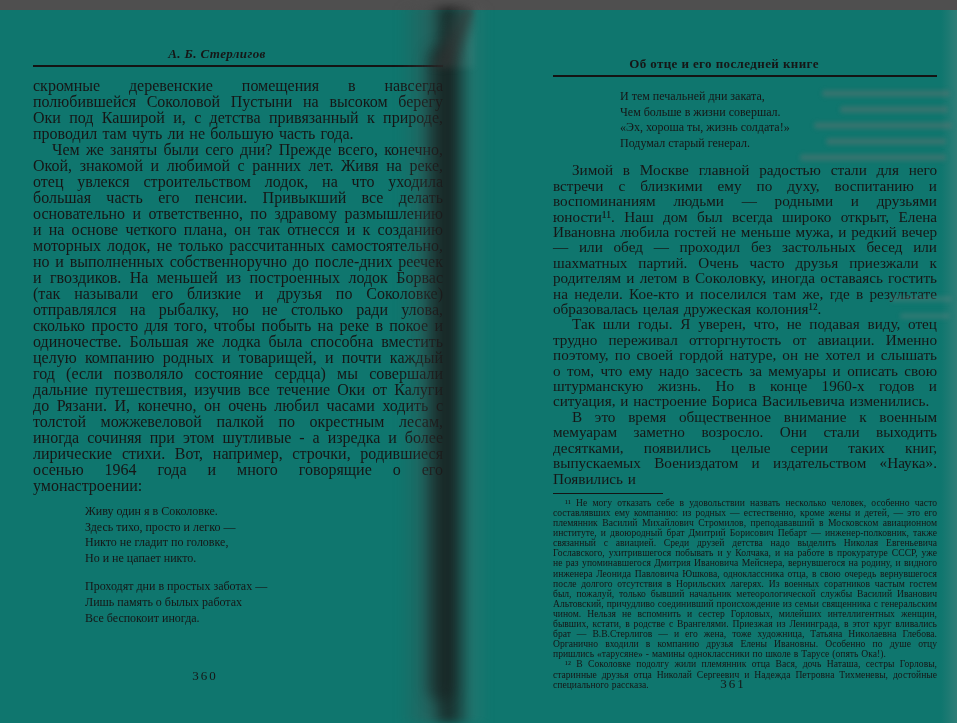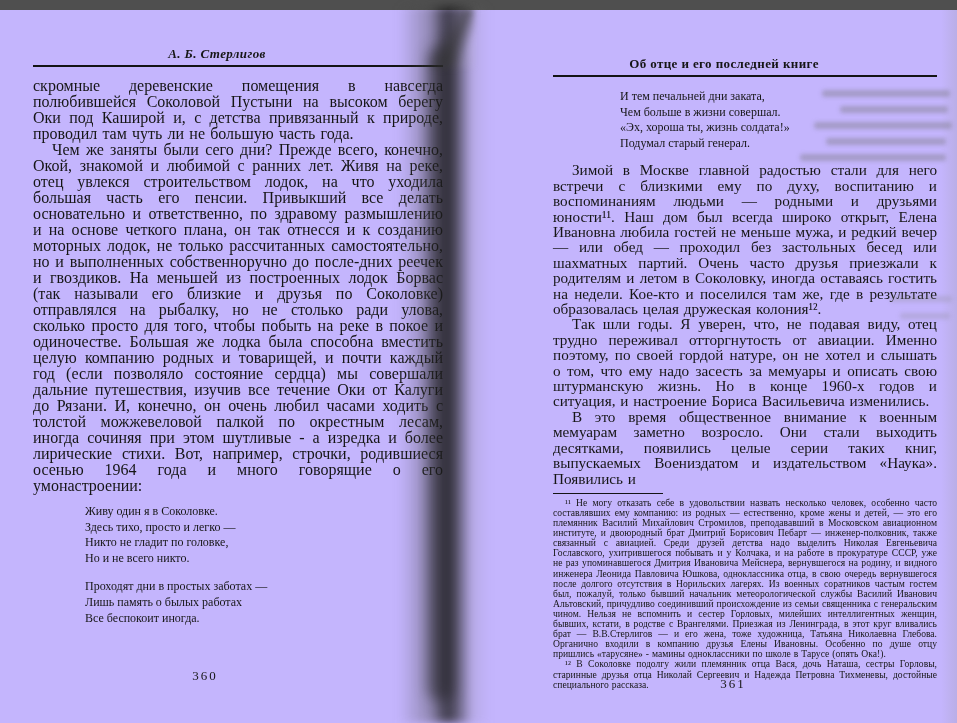--- a/index.html
+++ b/index.html
@@ -1,18 +1,18 @@
 <!DOCTYPE html>
 <html><head>
 <meta charset="utf-8">
 <style>
   html,body { margin:0; padding:0; background:#e9e9e8; }
   .scan {
     position:relative; width:957px; height:723px; overflow:hidden;
-    background:#c4b5fd;
+    background:#0f766e;
     font-family:"Liberation Serif", serif;
     color:#161616;
   }
   
   .topbar { position:absolute; left:0; top:0; width:957px; height:10px; background:#4f4f4f; }
   .right-edge { position:absolute; right:0; top:10px; width:16px; height:713px;
     background:linear-gradient(90deg, rgba(160,160,160,0) 0%, rgba(150,150,150,0.22) 100%); }
 
   
   .gutter-shadow { position:absolute; left:398px; top:6px; width:112px; height:717px;
@@ -73,21 +73,21 @@
 
     <div class="body-text">
       <p class="para no-indent">скромные деревенские помещения в навсегда полюбившейся Соколовой Пустыни на высоком берегу Оки под Каширой и, с детства привязанный к природе, проводил там чуть ли не большую часть года.</p>
       <p class="para">Чем же заняты были сего дни? Прежде всего, конечно, Окой, знакомой и любимой с ранних лет. Живя на реке, отец увлекся строительством лодок, на что уходила большая часть его пенсии. Привыкший все делать основательно и ответственно, по здравому размышлению и на основе четкого плана, он так отнесся и к созданию моторных лодок, не только рассчитанных самостоятельно, но и выполненных собственноручно до после-дних реечек и гвоздиков. На меньшей из построенных лодок Борвас (так называли его близкие и друзья по Соколовке) отправлялся на рыбалку, но не столько ради улова, сколько просто для того, чтобы побыть на реке в покое и одиночестве. Большая же лодка была способна вместить целую компанию родных и товарищей, и почти каждый год (если позволяло состояние сердца) мы совершали дальние путешествия, изучив все течение Оки от Калуги до Рязани. И, конечно, он очень любил часами ходить с толстой можжевеловой палкой по окрестным лесам, иногда сочиняя при этом шутливые - а изредка и более лирические стихи. Вот, например, строчки, родившиеся осенью 1964 года и много говорящие о его умонастроении:</p>
     </div>
 
     <div class="poem">
       <div class="poem-line">Живу один я в Соколовке.</div>
       <div class="poem-line">Здесь тихо, просто и легко —</div>
       <div class="poem-line">Никто не гладит по головке,</div>
-      <div class="poem-line">Но и не всего никто.</div>
+      <div class="poem-line">Но и не цапает никто.</div>
       <div class="stanza-gap"></div>
       <div class="poem-line">Проходят дни в простых заботах —</div>
       <div class="poem-line">Лишь память о былых работах</div>
       <div class="poem-line">Все беспокоит иногда.</div>
     </div>
   </div>
 
   <div class="page page-right">
     <div class="running-head">Об отце и его последней книге</div>
     <hr class="head-rule">

